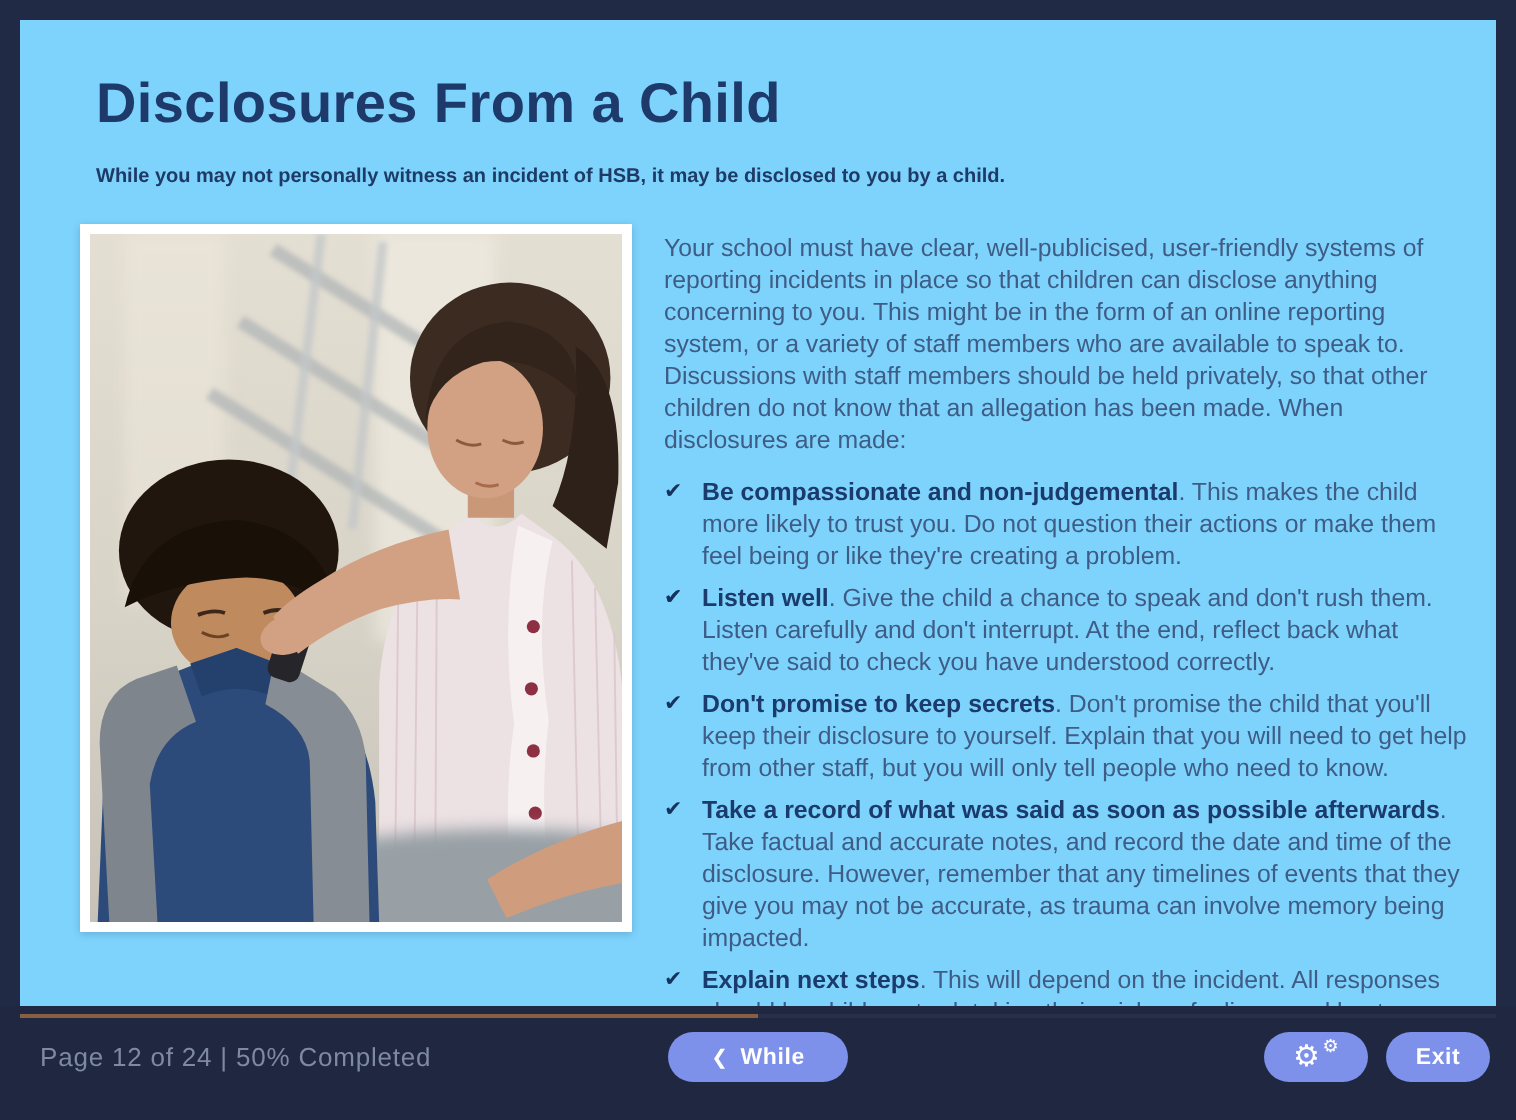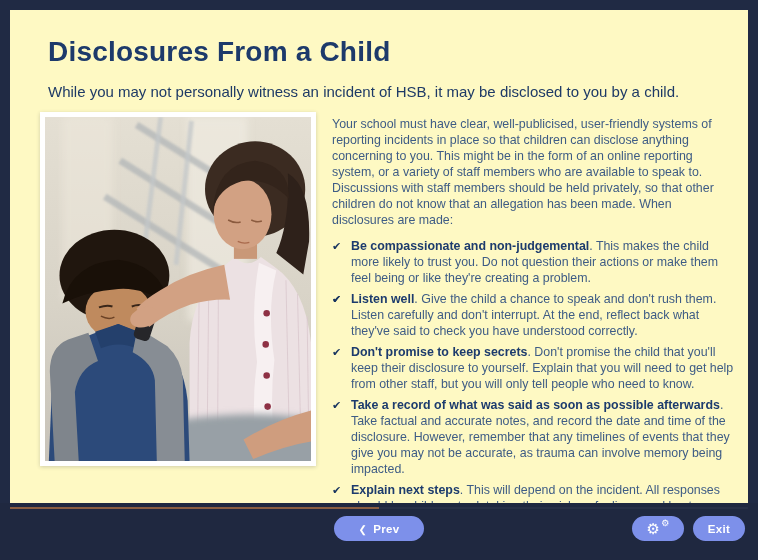--- a/index.html
+++ b/index.html
@@ -1,20 +1,20 @@
 <!DOCTYPE html>
 <html><head>
 <meta charset="utf-8">
 <style>
   html,body{margin:0;padding:0;}
   body{width:758px;height:560px;font-family:"Liberation Sans","DejaVu Sans",sans-serif;}
   .stage{position:relative;width:758px;height:560px;background:#202A44;overflow:hidden;}
-  .content{position:absolute;left:10px;top:10px;width:738px;height:493px;background:#fef9c3;}
+  .content{position:absolute;left:10px;top:10px;width:738px;height:493px;background:#7dd3fc;}
   .page-title{margin:26px 0 0 38px;font-size:28px;line-height:1.15;color:#1D3A6B;font-weight:700;letter-spacing:.2px;}
-  .subtitle{margin:15px 0 0 38px;font-size:15px;color:#1E3A66;font-weight:400;}
+  .subtitle{margin:15px 0 0 38px;font-size:10px;color:#1E3A66;font-weight:700;}
   .columns{position:absolute;left:30px;right:14px;top:97px;display:flex;gap:16px;}
   .photo{flex:none;margin:5px 0 0 0;width:266px;height:344px;background:#fff;padding:5px;box-shadow:0 1px 4px rgba(20,30,60,.20);}
   .photo svg{width:100%;height:100%;display:block;}
   .textcol{flex:1;padding-top:9px;min-width:0;}
   .intro{margin:0 0 10px 0;font-size:12.4px;line-height:1.29;color:#3E5C85;}
   .bullets{list-style:none;margin:0;padding:0;}
   .bullet{position:relative;padding-left:19px;margin:0 0 5px 0;font-size:12.4px;line-height:1.29;color:#3E5C85;}
   .check{position:absolute;left:0;top:1px;font-size:11px;color:#16335E;font-weight:700;}
   .lead{color:#1C3B6D;font-weight:700;}
   .footer{position:absolute;left:0;right:0;bottom:0;height:57px;background:#1F2840;}
@@ -144,24 +144,25 @@
             </li>
           </ul>
       </div>
     </div>
   </div>
 
   <div class="footer">
     <div class="progress-track">
       <div class="progress-fill" style="width: 50%;"></div>
     </div>
+    <div class="status">Page 12 of 24 | 50% Completed</div>
     <div class="nav-center">
       <button class="pill">
         <span class="chev">❮</span>
-        <span>Prev</span>
+        <span>While</span>
       </button>
     </div>
     <div class="nav-right">
       <button class="pill pill-sm">
         <span class="gear">⚙</span>
           <span class="gear-small">⚙</span>
       </button>
       <button class="pill pill-sm">
         <span>Exit</span>
       </button>

